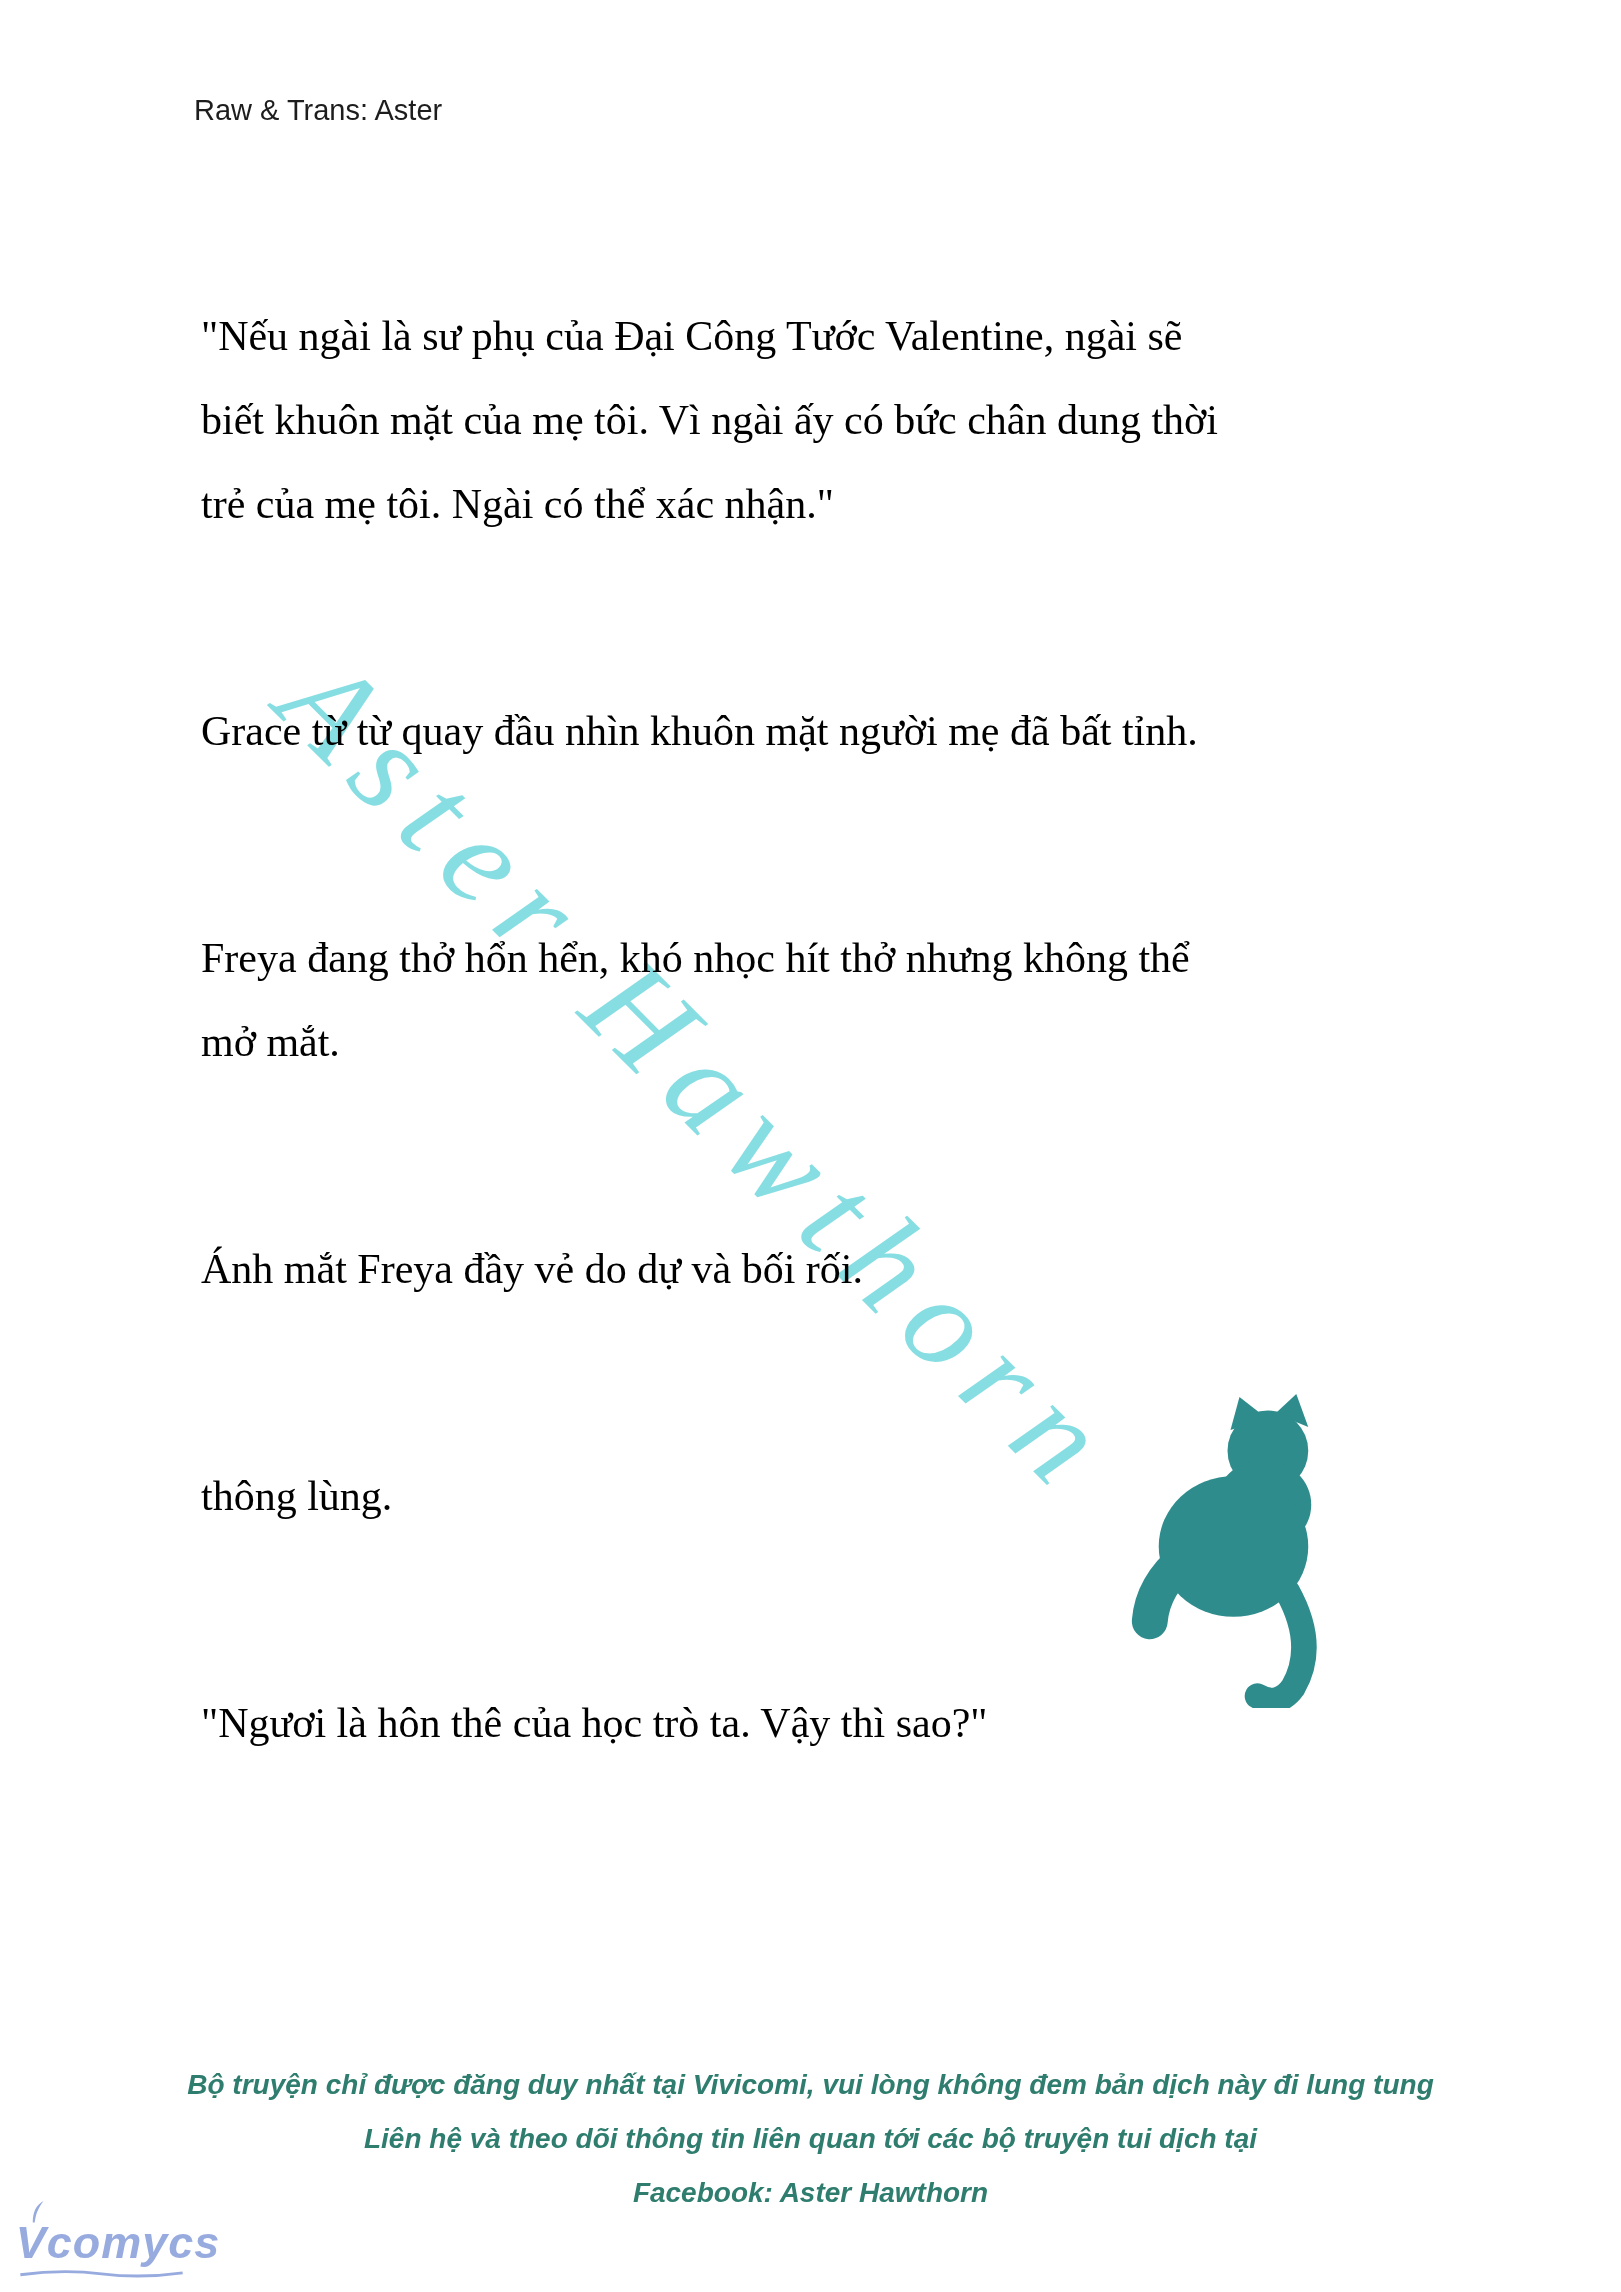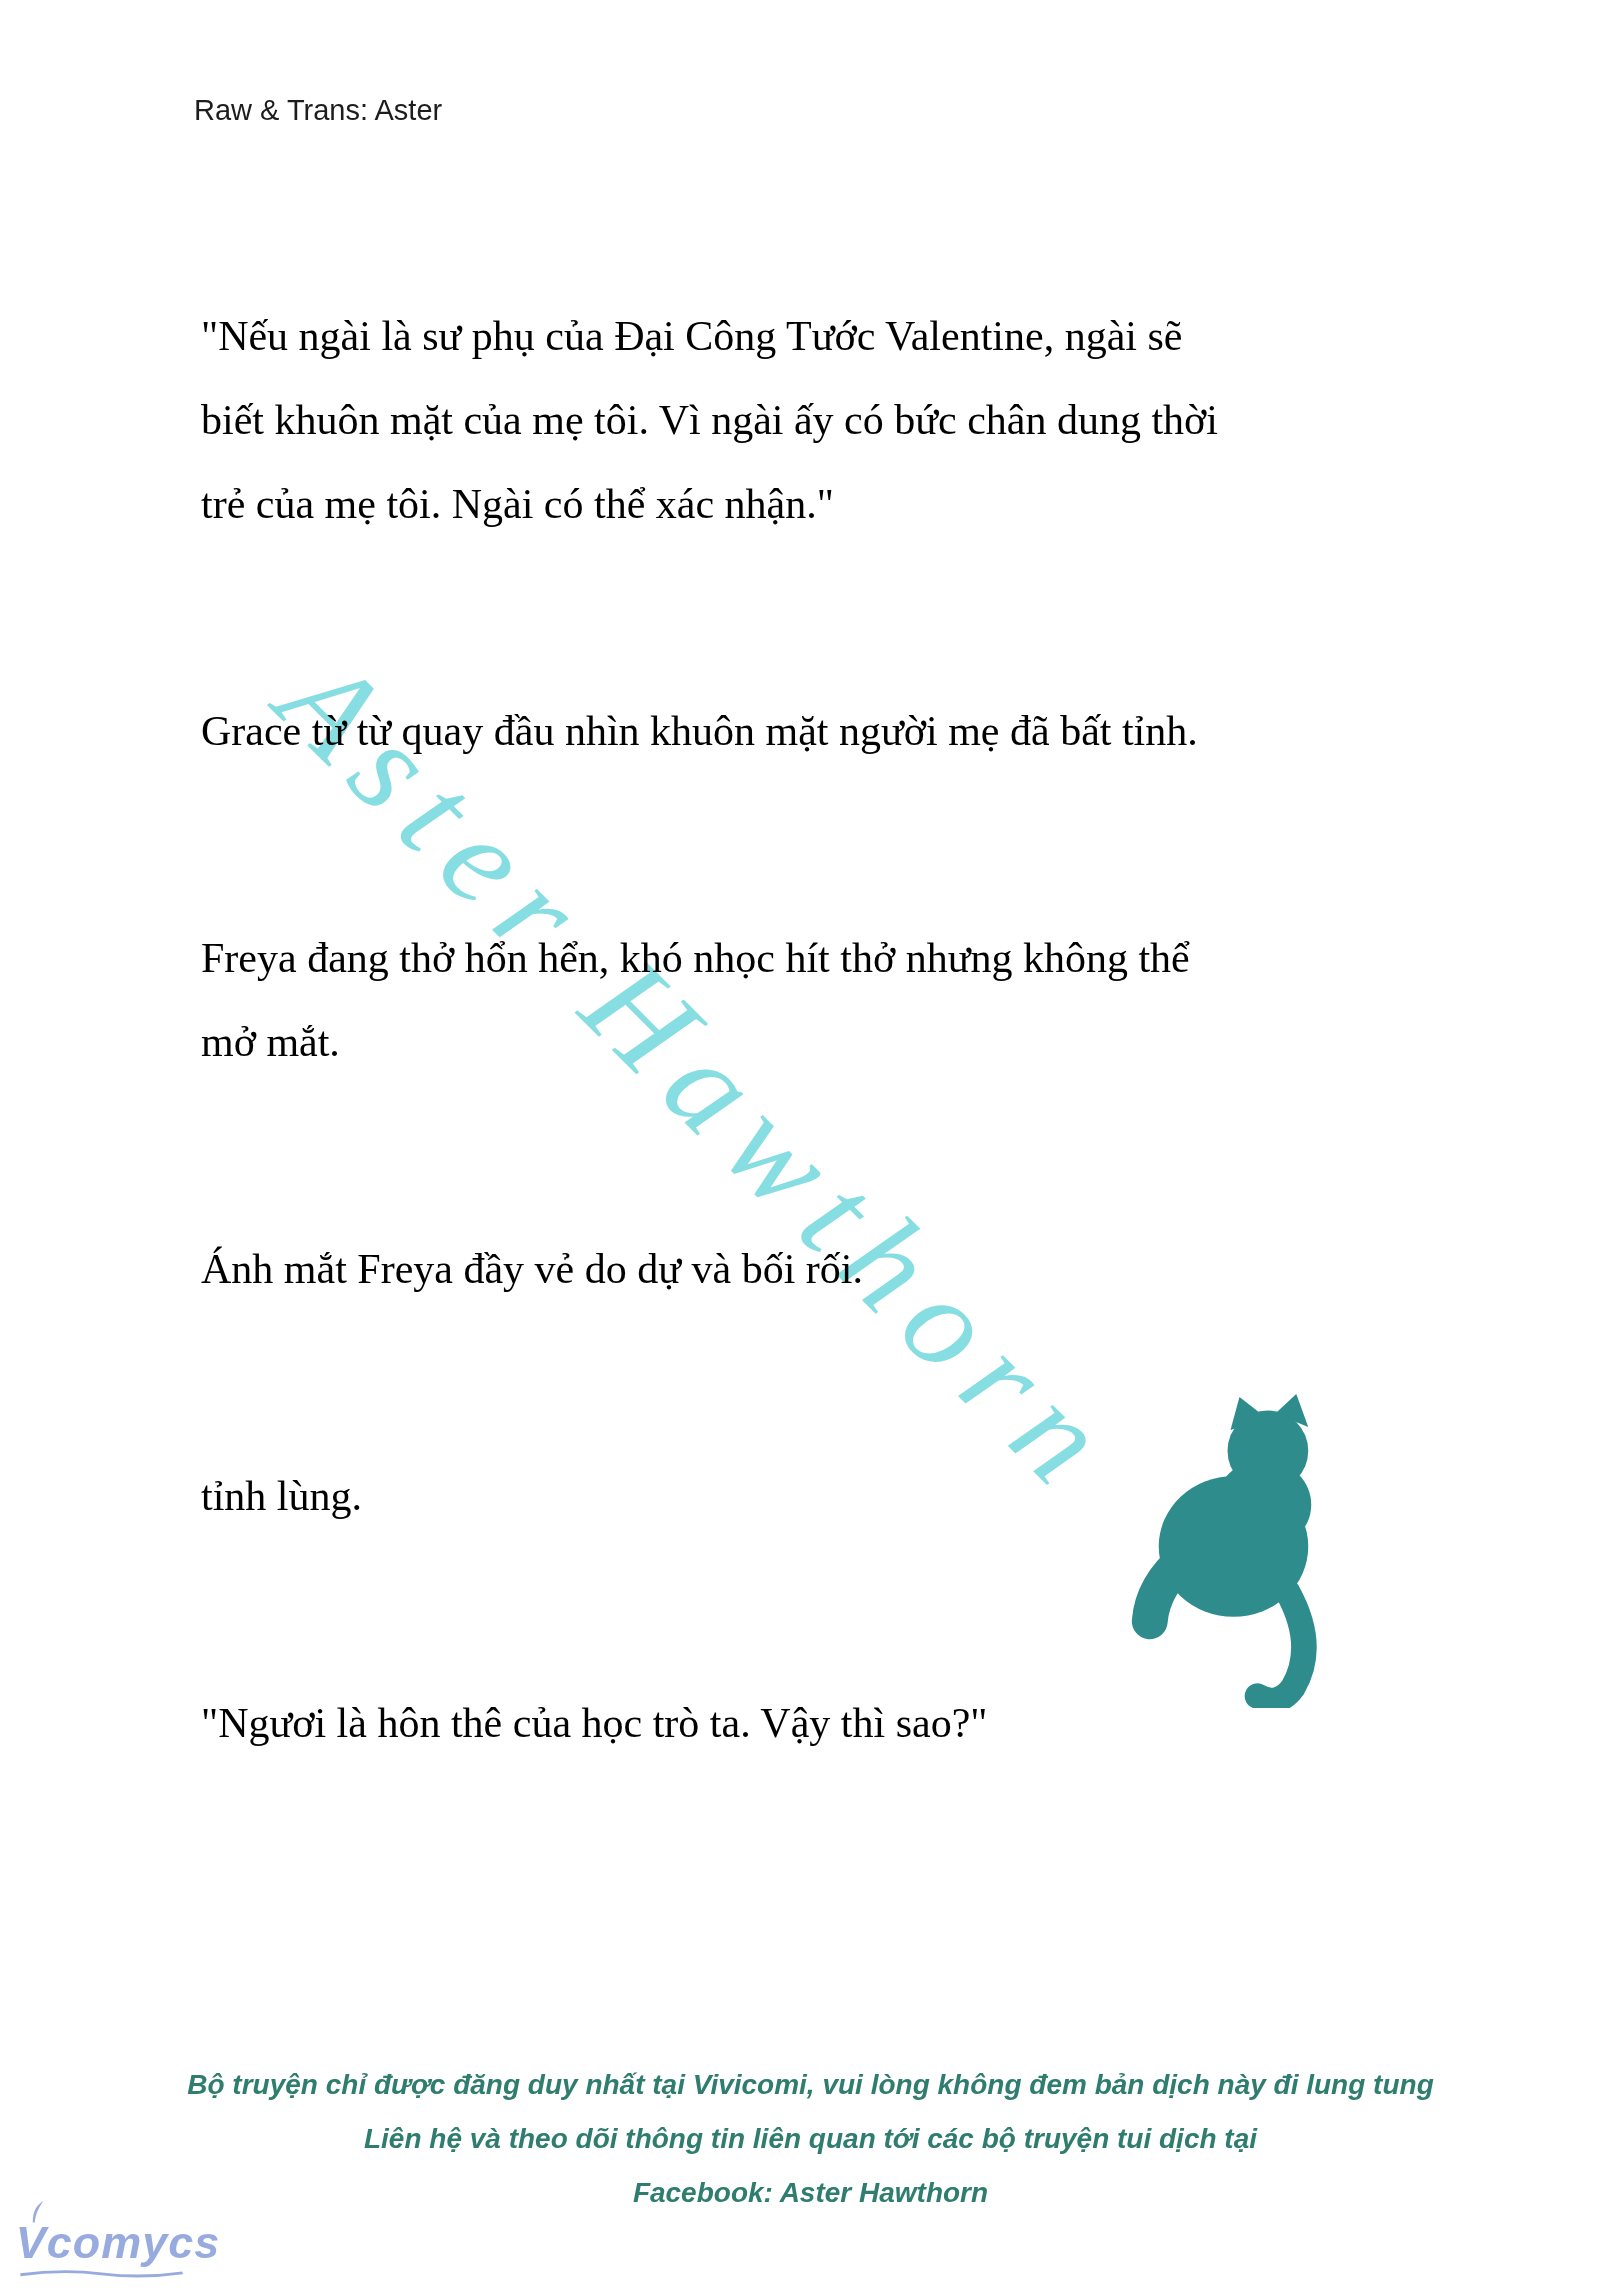--- a/index.html
+++ b/index.html
@@ -108,21 +108,21 @@
       <span class="line">Grace từ từ quay đầu nhìn khuôn mặt người mẹ đã bất tỉnh.</span>
     </p>
     <p class="para">
       <span class="line">Freya đang thở hổn hển, khó nhọc hít thở nhưng không thể</span>
       <span class="line">mở mắt.</span>
     </p>
     <p class="para">
       <span class="line">Ánh mắt Freya đầy vẻ do dự và bối rối.</span>
     </p>
     <p class="para">
-      <span class="line">tỉnh lùng.</span>
+      <span class="line">thông lùng.</span>
     </p>
     <p class="para">
       <span class="line">"Ngươi là hôn thê của học trò ta. Vậy thì sao?"</span>
     </p>
   </div>
 
   <svg class="cat" width="211" height="314" viewBox="0 0 140 210" aria-hidden="true">
     <path d="M70 24 L76 2 L94 16 Z" fill="currentColor"></path>
     <path d="M100 13 L114 0 L122 22 Z" fill="currentColor"></path>
     <circle cx="95" cy="38" r="27" fill="currentColor"></circle>

